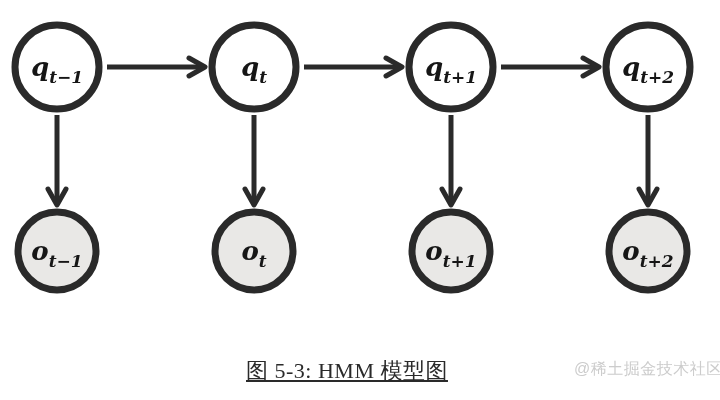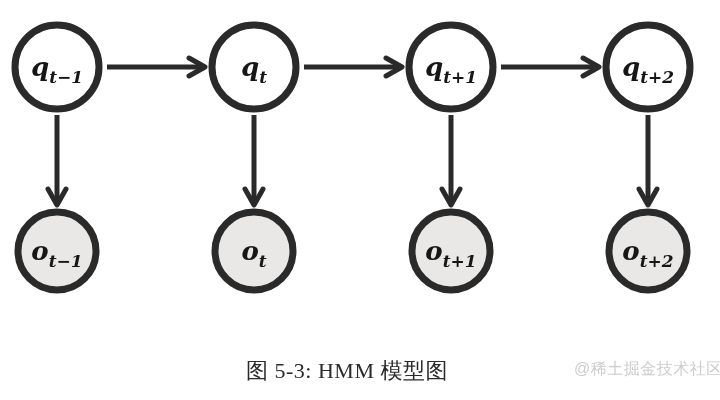--- a/index.html
+++ b/index.html
@@ -33,20 +33,21 @@
   .caption {
     position: absolute;
     left: 0;
     width: 694px;
     top: 356px;
     text-align: center;
     font-family: "Liberation Serif", "DejaVu Serif", serif;
     font-size: 22px;
     color: #2a2a2a;
     letter-spacing: 0.5px;
+    text-decoration: underline;
   }
   .watermark {
     position: absolute;
     white-space: nowrap;
     font-family: "Liberation Sans", sans-serif;
     pointer-events: none;
   }
   .wm-zhihu {
     left: 558px;
     top: 347px;

